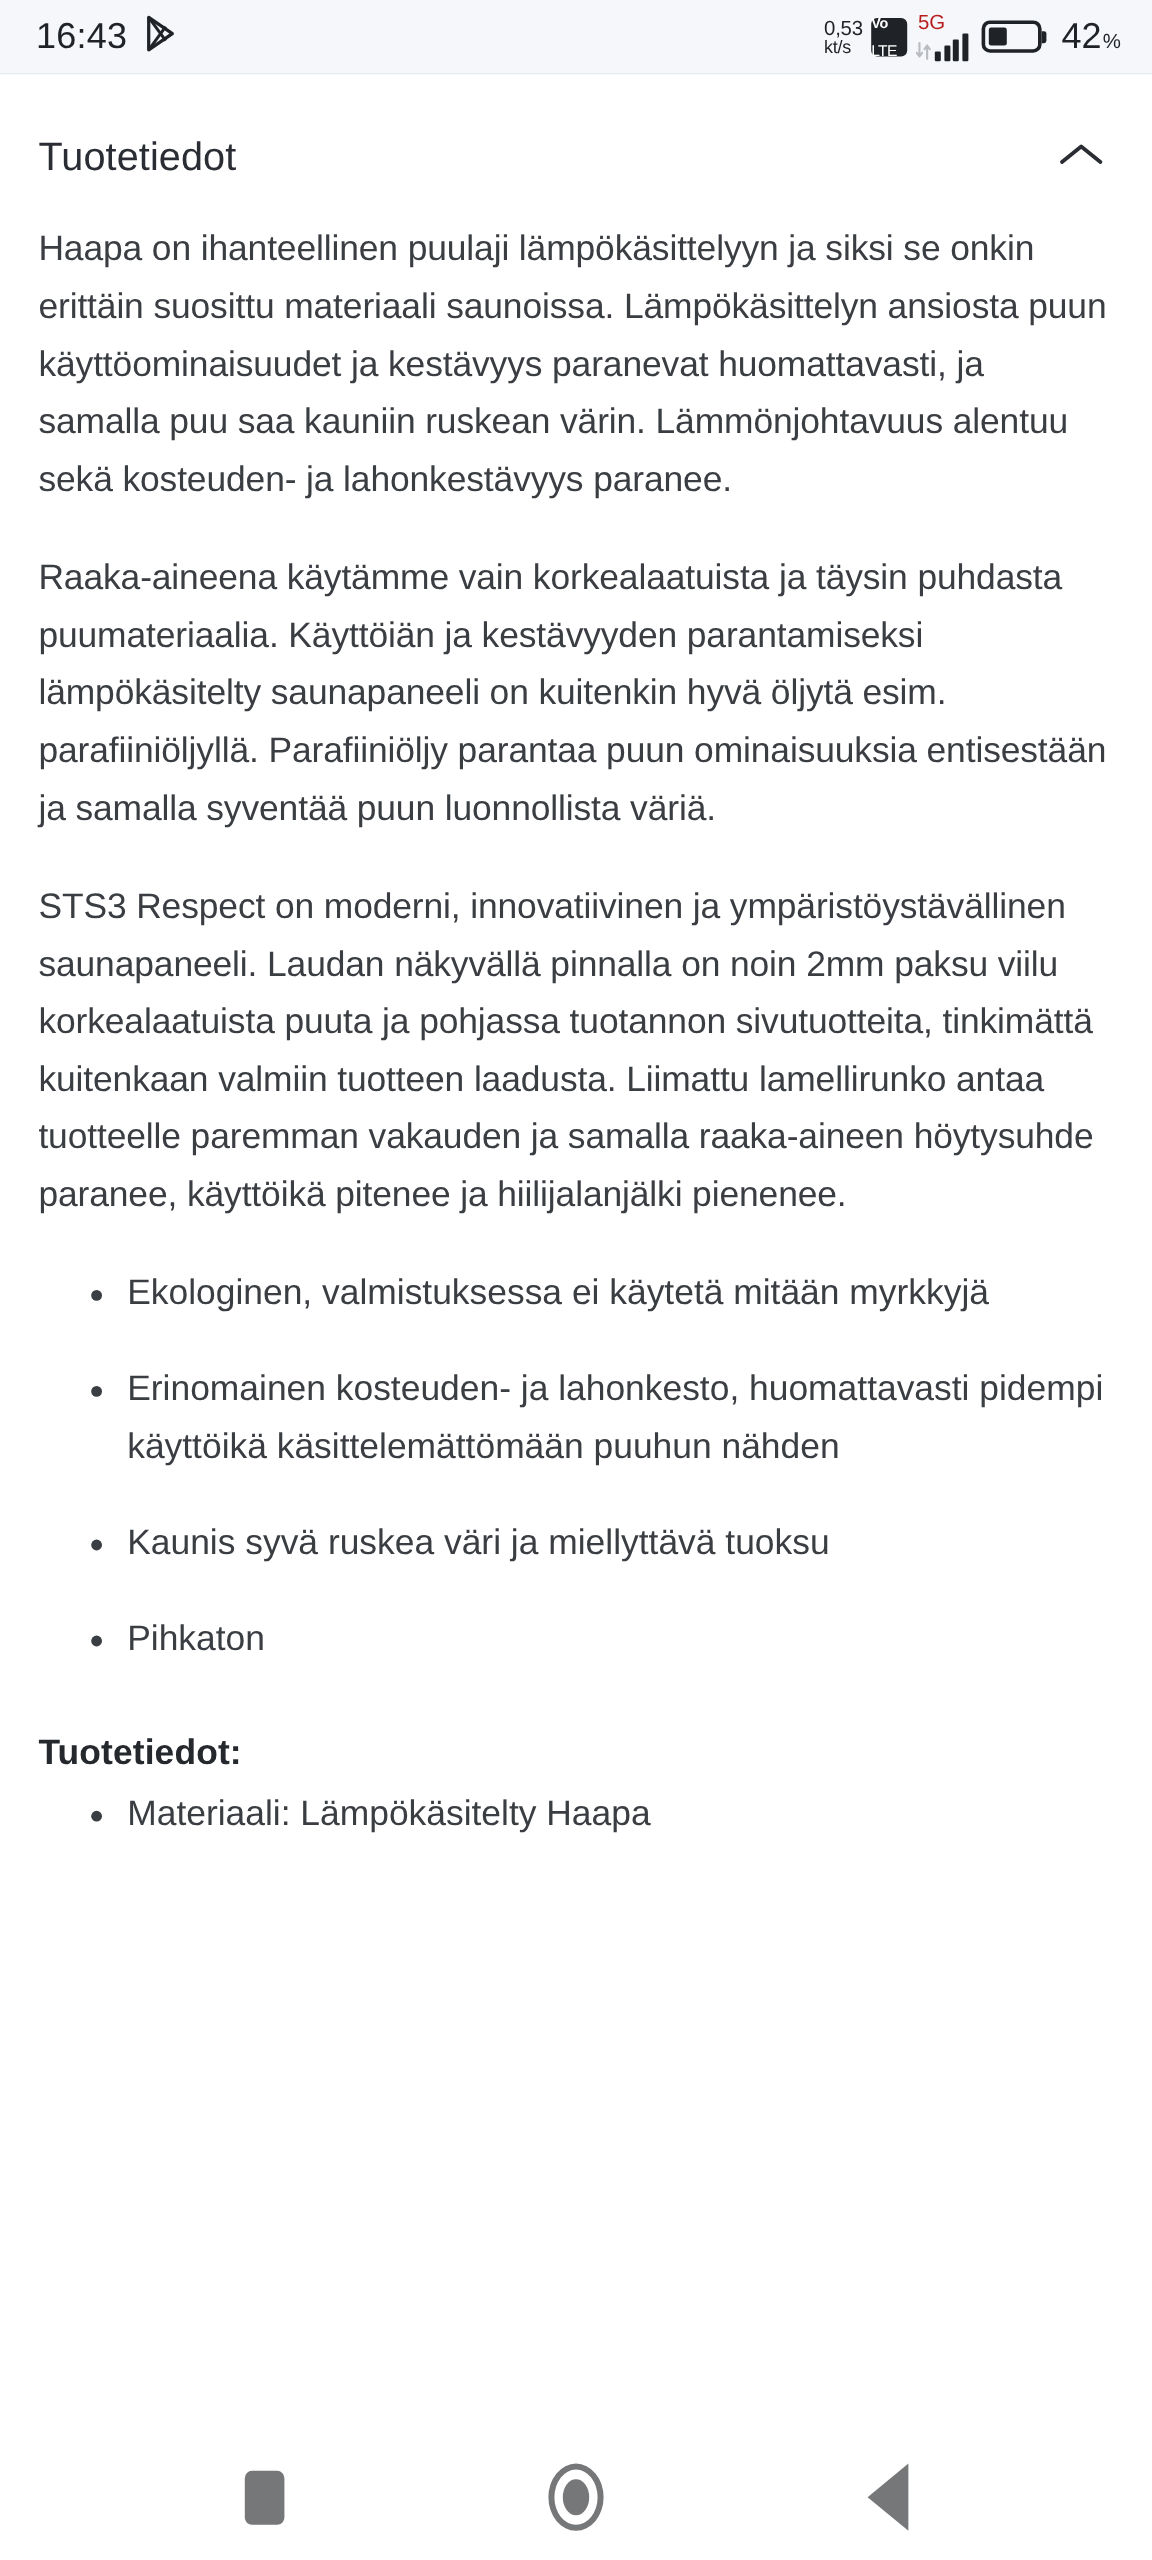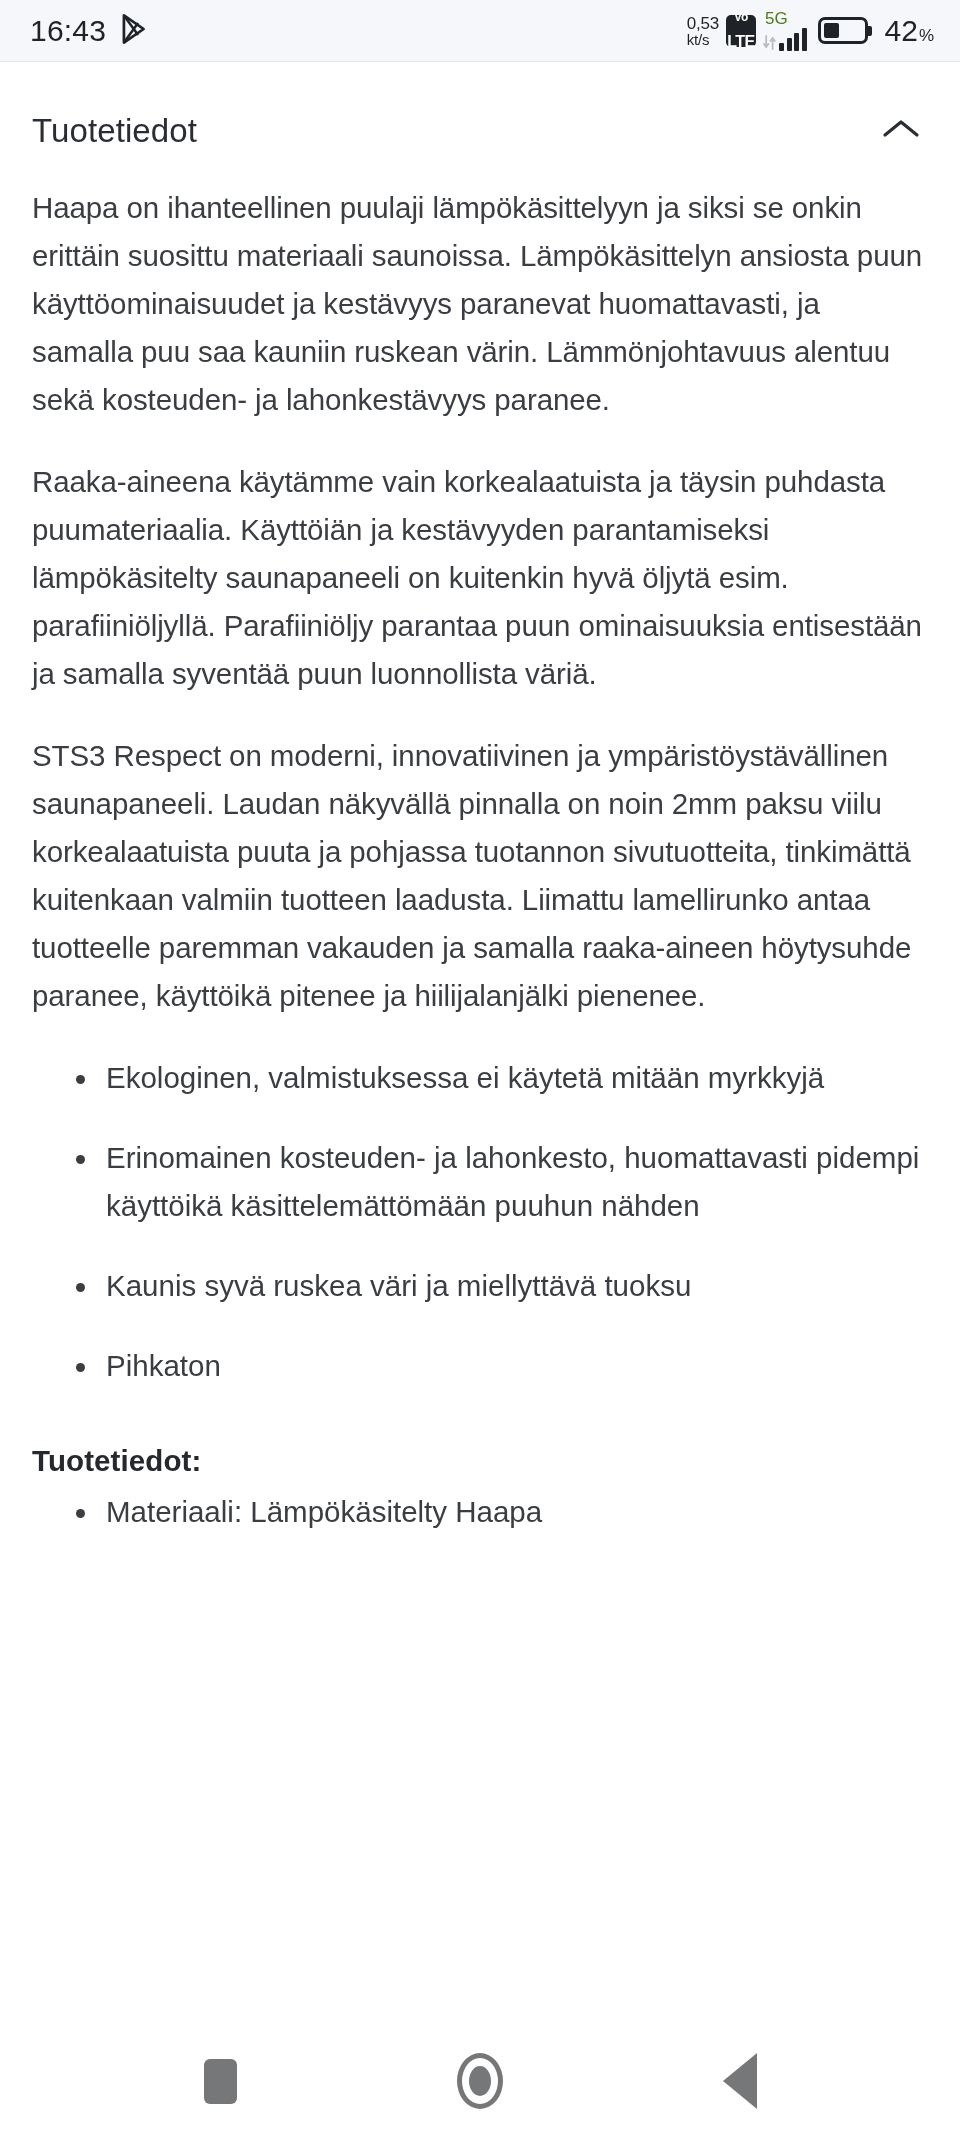--- a/index.html
+++ b/index.html
@@ -68,42 +68,41 @@
     font-size: 17px;
     font-weight: 500;
     letter-spacing: -0.2px;
   }
   .net-speed .unit { font-size: 15px; font-weight: 400; }
 
   .volte-badge {
     display: flex;
     flex-direction: column;
     justify-content: center;
-    align-items: center;
     background: #1f2226;
     color: #ffffff;
     border-radius: 5px;
     width: 30px;
     height: 32px;
     line-height: 1.0;
     padding: 2px 0;
   }
   .volte-badge .vo { font-size: 12px; font-weight: 700; letter-spacing: -0.3px; }
-  .volte-badge .lte { font-size: 16px; font-weight: 700; letter-spacing: -0.5px; margin-top: 11px; }
+  .volte-badge .lte { font-size: 13px; font-weight: 400; letter-spacing: -0.5px; margin-top: 11px; }
 
   .signal-group {
     display: flex;
     flex-direction: column;
     align-items: center;
     line-height: 1;
   }
   .signal-label {
     font-size: 17px;
     font-weight: 500;
-    color: #4d7c0f;
+    color: #b91c1c;
     margin-bottom: 1px;
     align-self: flex-start;
     margin-left: 2px;
   }
   .signal-row { display: flex; align-items: flex-end; gap: 3px; }
   .arrows { display: flex; align-items: flex-end; gap: 1px; }
 
   .bars { display: flex; align-items: flex-end; gap: 2.5px; }
   .bars span {
     width: 5px;

